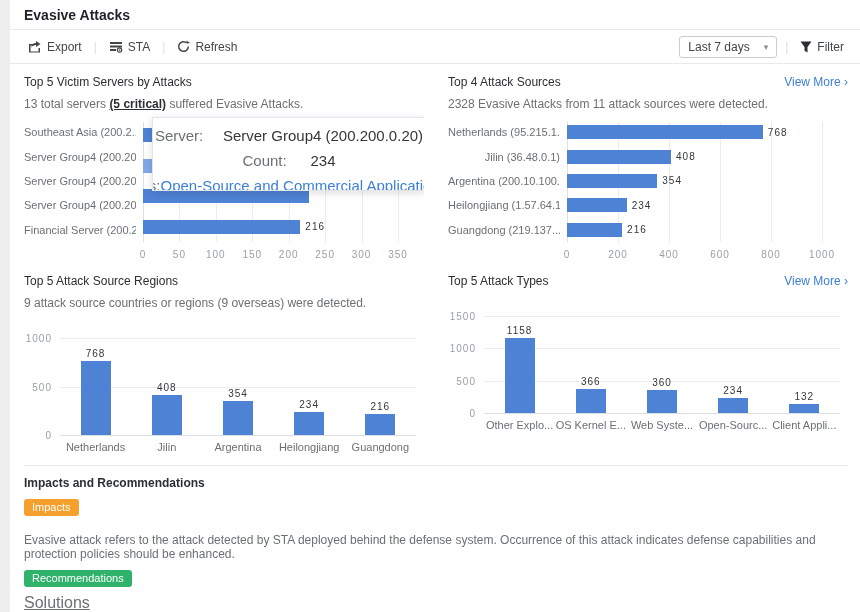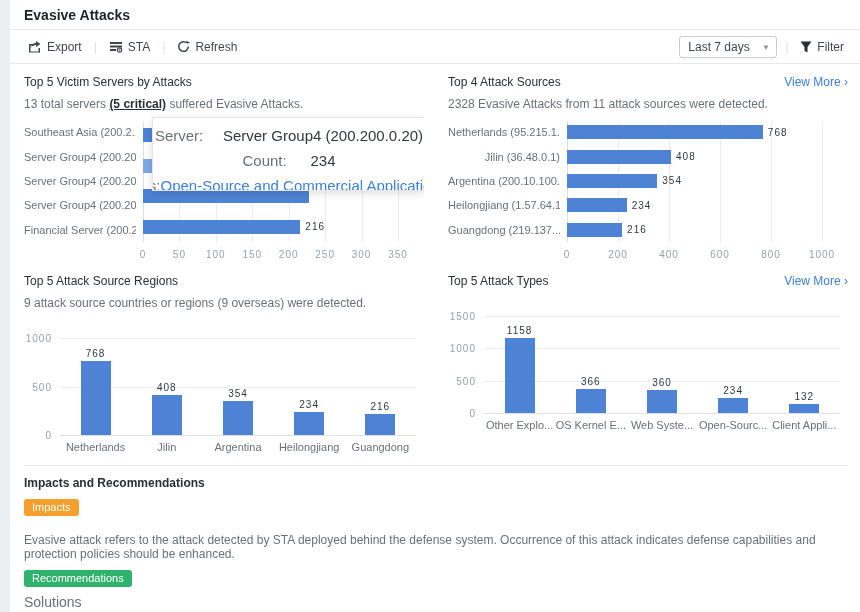--- a/index.html
+++ b/index.html
@@ -65,21 +65,21 @@
   .tt-link { color:#3d7fd9; cursor:pointer; }
 
   
   .divider { border-top:1px solid #e7e9eb; margin:12px 12px 0 14px; }
   .impacts { padding:10px 12px 8px 14px; }
   .impacts-title { font-size:12px; font-weight:bold; color:#2b2f33; }
   .badge { display:inline-block; font-size:11px; color:#fff; border-radius:3px; padding:2px 8px 3px; margin-top:9px; }
   .badge.orange { background:#f5a02c; }
   .badge.green { background:#2fb26c; }
   .impacts-text { font-size:12px; color:#6b7075; margin-top:17px; }
-  .solutions-label { font-size:14px; color:#6b7075; margin-top:7px; }
+  .solutions-label { font-size:16px; color:#6b7075; margin-top:7px;text-decoration:underline; }
 </style>
 </head>
 <body>
 
 <div class="page">
   <div class="content">
 
     <div class="page-header">
       <div class="page-title">Evasive Attacks</div>
     </div>

